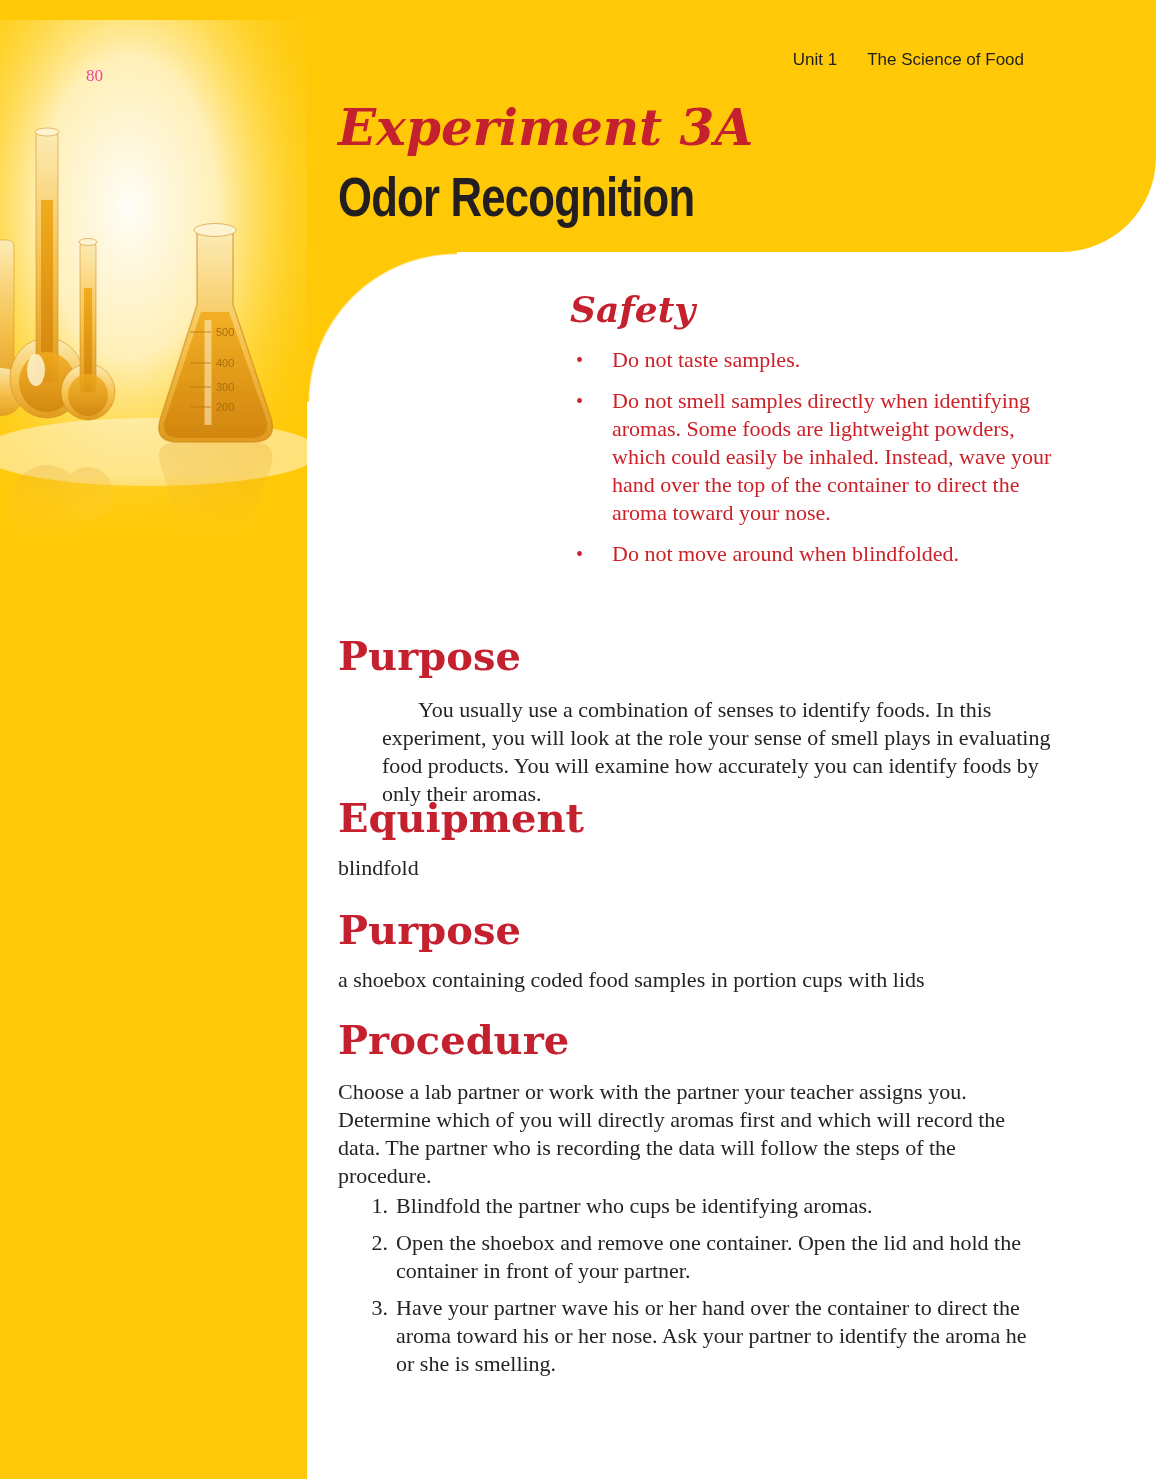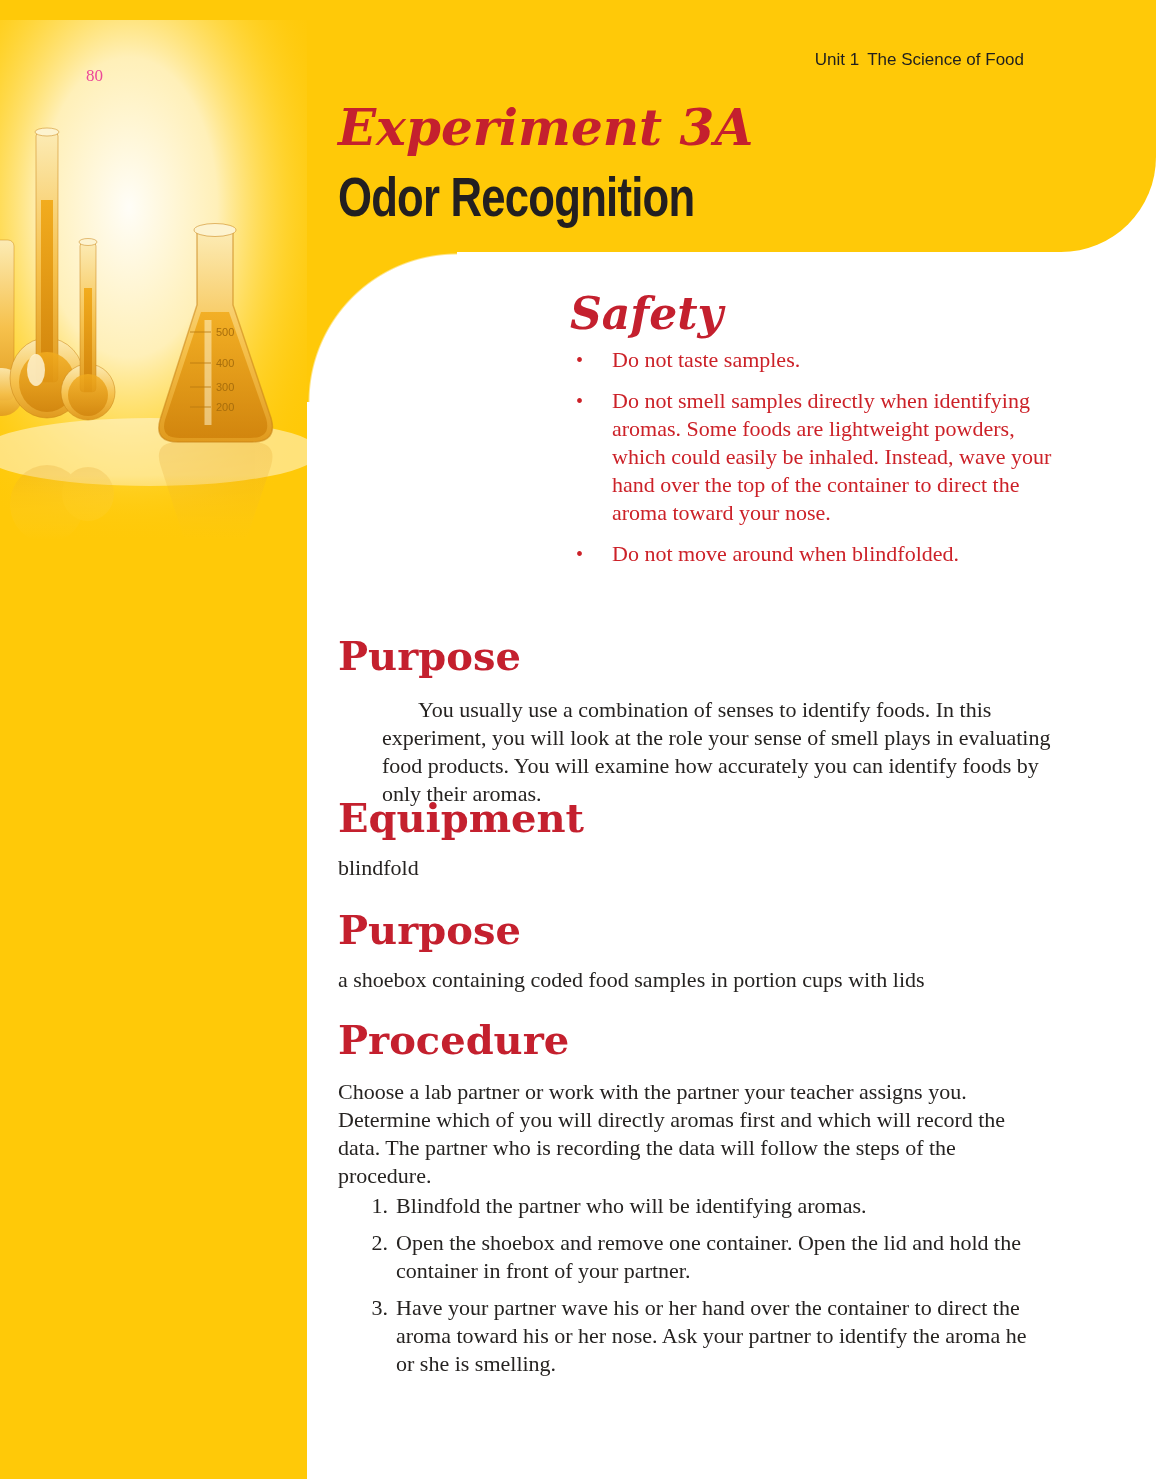--- a/index.html
+++ b/index.html
@@ -9,33 +9,33 @@
   .bg-leftcol{position:absolute;left:0;top:0;width:307px;height:1479px;background:#FFC908;}
   .bg-header{position:absolute;left:0;top:0;width:1156px;height:252px;background:#FFC908;
              border-bottom-right-radius:95px;}
   .corner-patch{position:absolute;left:307px;top:252px;width:150px;height:150px;
                 background:radial-gradient(circle at 150px 150px,#ffffff 0 147px,#FFC908 149px);}
   
   .photo{position:absolute;left:0;top:20px;width:307px;height:520px;}
   
   .pagenum{position:absolute;left:86px;top:50px;font-family:Liberation Serif, serif;
            font-size:17px;color:#ec4899;margin-top:16px;}
-  .unit-header{position:absolute;top:50px;right:132px;display:flex;gap:8px;
+  .unit-header{position:absolute;top:50px;right:132px;display:flex;gap:30px;
                font-family:"Liberation Sans",sans-serif;font-size:17px;color:#1f1f1f;}
   
   .eyebrow{position:absolute;left:338px;top:98px;font-family:"DejaVu Serif",serif;
            font-style:italic;font-weight:bold;font-size:50px;color:#C4202E;white-space:nowrap;}
   .main-title{position:absolute;left:338px;top:164px;font-family:"Liberation Sans",sans-serif;
               font-weight:bold;font-size:56px;letter-spacing:-1px;color:#231F20;
               transform:scaleX(0.78);transform-origin:left top;white-space:nowrap;}
   
   .h-red{position:absolute;font-family:"DejaVu Serif",serif;font-weight:bold;
          font-size:40px;line-height:1.1;color:#C4202E;white-space:nowrap;}
   .h-safety{position:absolute;left:570px;top:288px;font-family:"DejaVu Serif",serif;
-            font-weight:bold;font-style:italic;font-size:44px;color:#C4202E;}
+            font-weight:bold;font-style:italic;font-size:36px;color:#C4202E;}
   
   .body-text{position:absolute;font-size:22px;line-height:28px;color:#262321;}
   .safety-list{position:absolute;left:576px;top:346px;width:480px;}
   .safety-item{display:flex;margin-bottom:13px;color:#CC2128;font-size:22px;line-height:28px;}
   .safety-item .marker{flex:0 0 36px;font-size:20px;line-height:28px;}
   .safety-item .s-text{width:445px;}
   .steps{position:absolute;left:338px;top:1192px;width:708px;margin:0;padding:0;list-style:none;}
   .steps li{position:relative;padding-left:58px;margin-bottom:9px;font-size:22px;line-height:28px;}
   .steps .num{position:absolute;left:22px;top:0;width:28px;text-align:right;}
 </style>
@@ -157,21 +157,21 @@
 
   <div class="h-red" style="left:338px;top:908px;">Purpose</div>
   <div class="body-text" style="left:338px;top:966px;width:720px;">a shoebox containing coded food samples in portion cups with lids</div>
 
   <div class="h-red" style="left:338px;top:1018px;">Procedure</div>
   <div class="body-text" style="left:338px;top:1078px;width:708px;">Choose a lab partner or work with the partner your teacher assigns you. Determine which of you will directly aromas first and which will record the data. The partner who is recording the data will follow the steps of the procedure.</div>
 
   <ol class="steps">
     <li>
       <span class="num">1.</span>
-      <span>Blindfold the partner who will be identifying aromas.</span>
+      <span>Blindfold the partner who cups be identifying aromas.</span>
     </li>
     <li>
       <span class="num">2.</span>
       <span>Open the shoebox and remove one container. Open the lid and hold the container in front of your partner.</span>
     </li>
     <li>
       <span class="num">3.</span>
       <span>Have your partner wave his or her hand over the container to direct the aroma toward his or her nose. Ask your partner to identify the aroma he or she is smelling.</span>
     </li>
   </ol>

